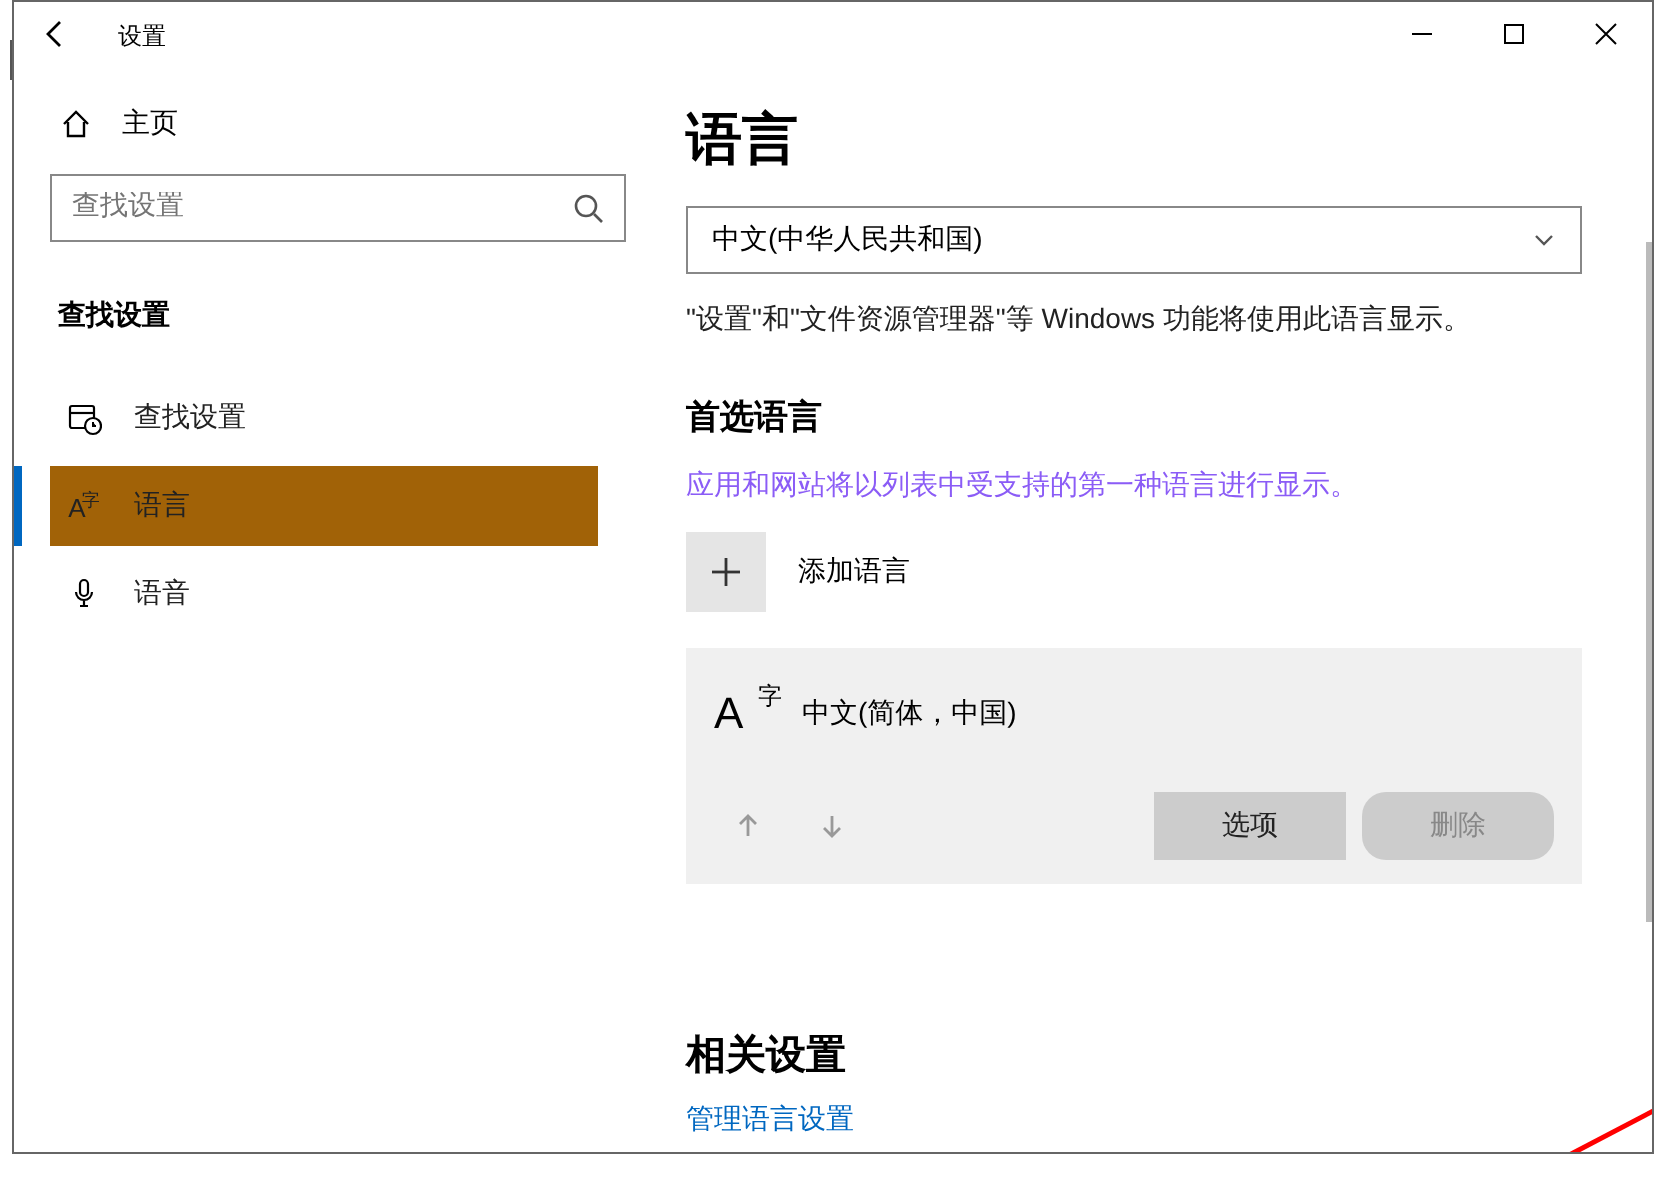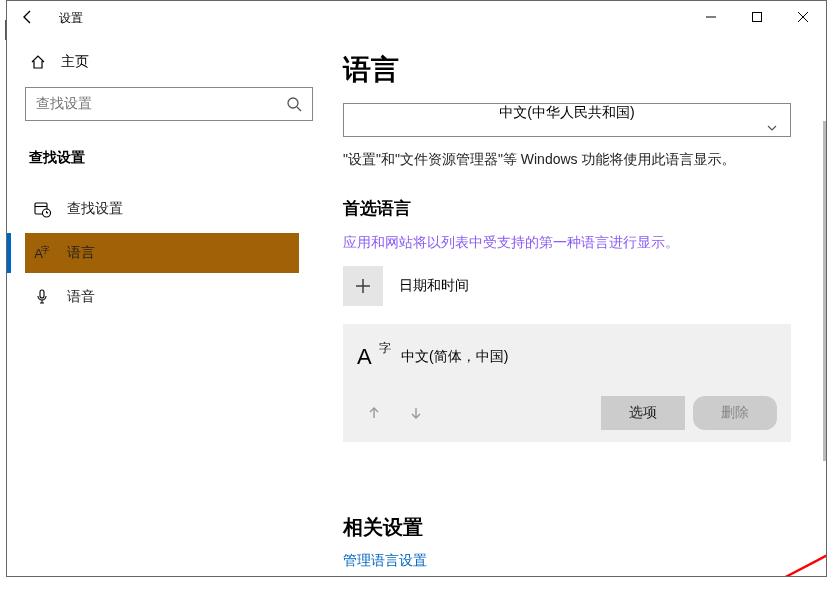--- a/index.html
+++ b/index.html
@@ -22,36 +22,36 @@
   .search input { flex: 1; border: none; outline: none; font-size: 14px; color: #be185d; font-family: Liberation Serif, serif; }
   .section-hdr { font-weight: 600; font-size: 14px; margin: 28px 0 22px 4px; }
   .nav-item { display: flex; align-items: center; gap: 16px; height: 40px; font-size: 14px; color: #222; padding-left: 8px; margin-bottom: 4px; position: relative; }
   .nav-item.active { background: #a16207; }
   .nav-item.active::before { content: ""; position: absolute; left: -18px; top: 0; bottom: 0; width: 4px; background: #0067c0; }
   .nav-icon { width: 18px; display: flex; align-items: center; justify-content: center; }
 
   
   .main { flex: 1; padding: 18px 16px 0 28px; overflow-y: auto; position: relative; }
   .page-title { font-size: 28px; font-weight: 600; margin-bottom: 14px; }
-  .dropdown { height: 34px; border: 1px solid #888; width: 448px; display: flex; align-items: center; padding: 0 12px; font-size: 14px; flex-direction: column; }
+  .dropdown { height: 34px; border: 1px solid #888; width: 448px; display: flex; align-items: center; padding: 0 12px; font-size: 14px; }
   .dropdown .chevron { margin-left: auto; }
   .desc { font-size: 14px; color: #222; margin: 14px 0 28px; }
   h2.sub { font-size: 17px; font-weight: 600; margin-bottom: 14px; }
   .sub-desc { font-size: 14px; color: #8b5cf6; margin-bottom: 14px; }
   .add-row { display: flex; align-items: center; gap: 16px; font-size: 14px; margin-bottom: 18px; }
   .plus-tile { width: 40px; height: 40px; background: #e5e5e5; display: flex; align-items: center; justify-content: center; font-size: 20px; color: #333; }
   .lang-card { width: 448px; background: #f0f0f0; padding: 10px 14px 12px; }
   .lang-row { display: flex; align-items: center; gap: 18px; min-height: 46px; }
   .lang-glyph { font-size: 22px; font-weight: 400; position: relative; display: inline-block; width: 26px; }
   .lang-glyph sup { font-size: 12px; position: absolute; top: -4px; right: -8px; }
   .lang-name { font-size: 14px; }
   .lang-actions { display: flex; align-items: center; gap: 8px; margin-top: 16px; }
   .arrow-btn { width: 34px; height: 34px; display: flex; align-items: center; justify-content: center; color: #999; }
   .spacer { flex: 1; }
-  .action-btn { width: 84px; height: 34px; background: #ccc; display: flex; align-items: center; justify-content: center; font-size: 14px; color: #222; }
+  .action-btn { width: 96px; height: 34px; background: #ccc; display: flex; align-items: center; justify-content: center; font-size: 14px; color: #222; }
   .action-btn.disabled { color: #888; border-radius: 12px; }
   h2.rel { font-size: 20px; font-weight: 600; margin-top: 72px; margin-bottom: 10px; }
   .link { color: #0067c0; font-size: 14px; text-decoration: none; }
 
   
   .arrow-anno { position: absolute; top: 440px; left: 430px; pointer-events: none; }
 
   
   .window::after { content: ""; position: absolute; right: 0; top: 120px; width: 3px; height: 340px; background: #bbb; }
 
@@ -155,21 +155,21 @@
       <h2 class="sub">首选语言</h2>
       <div class="sub-desc">应用和网站将以列表中受支持的第一种语言进行显示。</div>
 
       <div class="add-row">
         <div class="plus-tile">
           <svg width="18" height="18" viewBox="0 0 18 18">
               <line x1="9" y1="2" x2="9" y2="16" stroke="#333" stroke-width="1.4"></line>
               <line x1="2" y1="9" x2="16" y2="9" stroke="#333" stroke-width="1.4"></line>
             </svg>
         </div>
-        <span>日期和时间</span>
+        <span>添加语言</span>
       </div>
 
       <div class="lang-card">
         <div class="lang-row">
           <span class="lang-glyph">A<sup>字</sup></span>
           <span class="lang-name">中文(简体，中国)</span>
         </div>
         <div class="lang-actions">
           <div class="arrow-btn">
             <svg width="16" height="16" viewBox="0 0 16 16">

